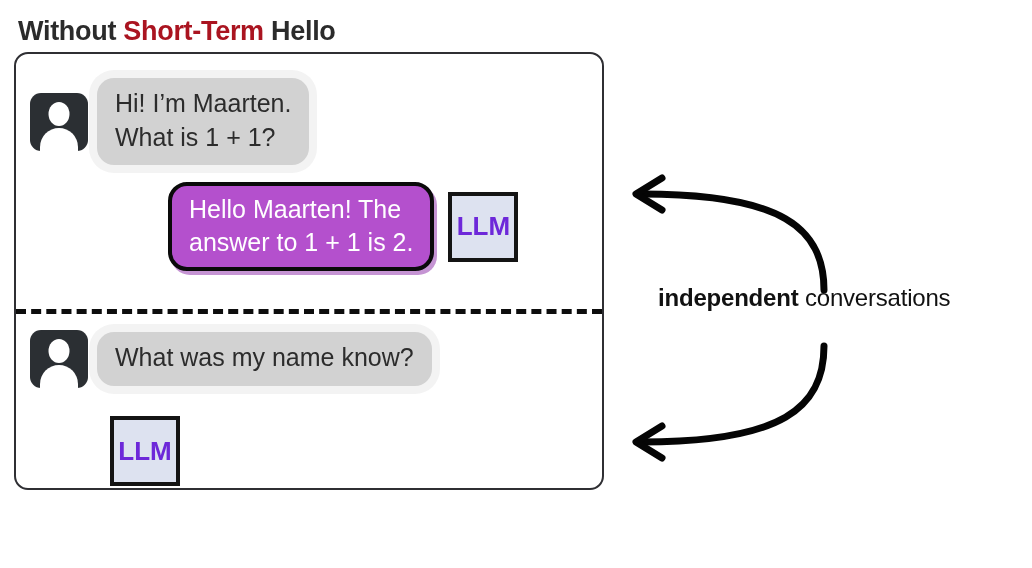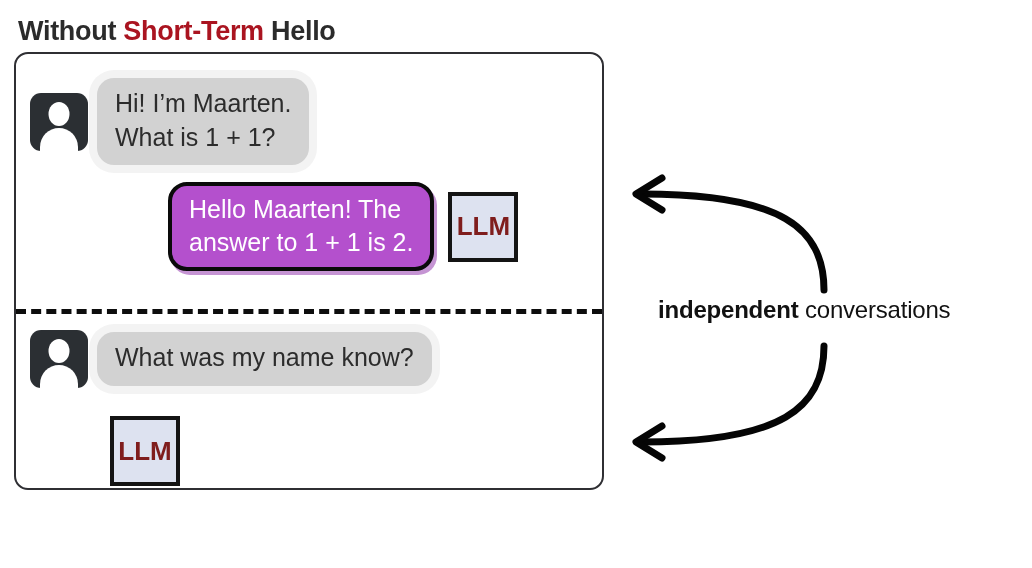--- a/index.html
+++ b/index.html
@@ -125,39 +125,39 @@
     width: 70px;
     height: 70px;
     background: #dde2f0;
     border: 4px solid #141414;
     box-sizing: border-box;
     display: flex;
     align-items: center;
     justify-content: center;
     font-size: 26px;
     font-weight: bold;
-    color: #7f1d1d;
+    color: #6d28d9;
     letter-spacing: 0px;
     flex: 0 0 auto;
   }
 
   
   .arrows {
     position: absolute;
     left: 612px;
     top: 168px;
     width: 240px;
     height: 300px;
   }
 
   
   .annotation {
     position: absolute;
     left: 658px;
-    top: 296px;
+    top: 284px;
     font-size: 24px;
     color: #111111;
     white-space: nowrap;
     letter-spacing: -0.2px;
   }
   .annotation .strong { font-weight: bold; }
 </style>
 </head>
 <body>
 

